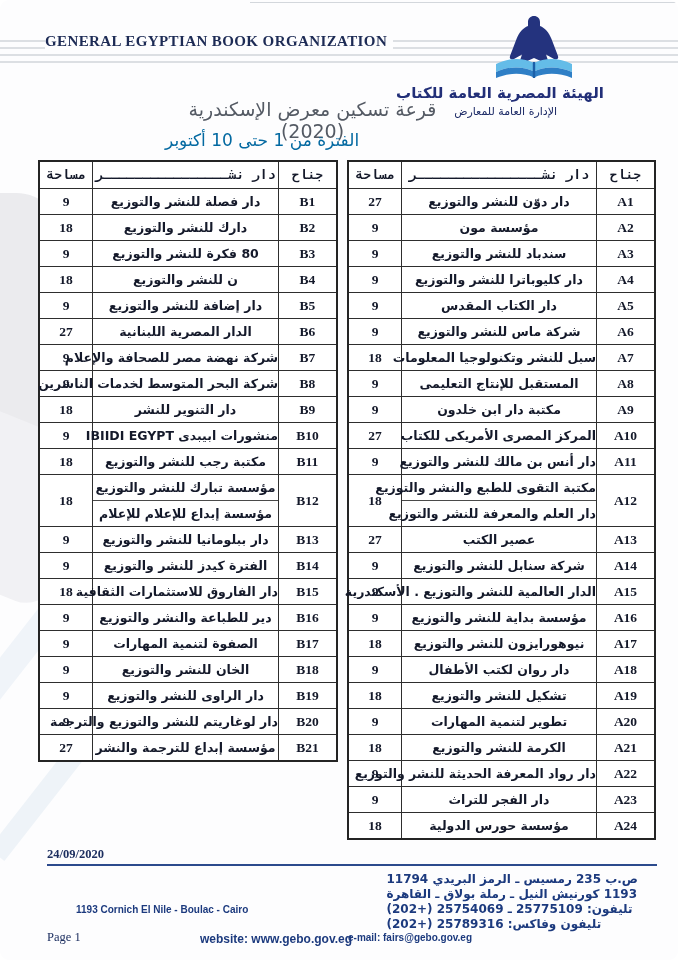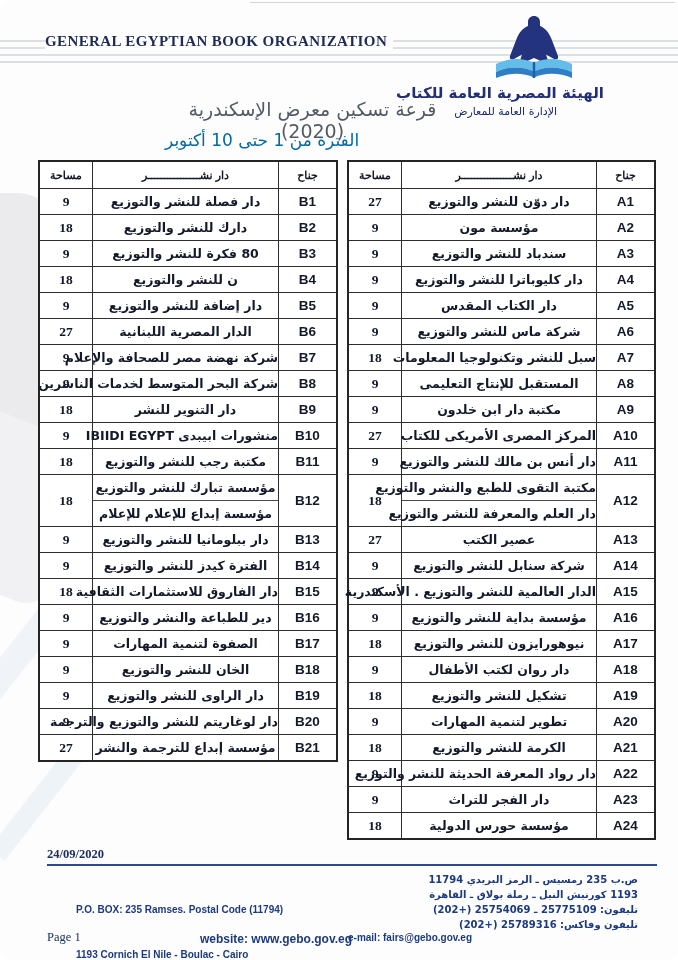--- a/index.html
+++ b/index.html
@@ -57,46 +57,46 @@
   }
   .table-b{left:38px;width:300px;}
   .table-a{left:347px;width:309px;}
   .booth-table th,.booth-table td{
     border:1px solid #2e2e2e;padding:0;margin:0;
     text-align:center;vertical-align:middle;
     color:#14192a;
   }
   .booth-table{border:2px solid #242424;}
   .booth-table th{
-    height:26px;font-size:11px;font-weight:bold;direction:rtl;
-    font-family:Liberation Sans, sans-serif;white-space:nowrap;overflow:hidden;margin-left:7px;
+    height:26px;font-size:13px;font-weight:bold;direction:rtl;
+    font-family:Liberation Mono, monospace;white-space:nowrap;overflow:hidden;margin-left:7px;
   }
   .col-area{width:52px;font-family:"Liberation Serif", serif;font-weight:bold;font-size:13.5px;}
-  .col-booth{width:57px;font-family:Liberation Sans, sans-serif;font-weight:bold;font-size:13.5px;}
+  .col-booth{width:57px;font-family:Liberation Serif, serif;font-weight:bold;font-size:13.5px;}
   .pub-line{
     height:25px;line-height:25px;direction:rtl;
     font-size:12.5px;font-weight:bold;white-space:nowrap;
   }
   .pub-extra{border-top:1px solid #4a4a4a;}
 
   
   .f-date{
     position:absolute;left:47px;top:847px;z-index:2;
     font-family:"Liberation Serif", serif;font-weight:bold;
     font-size:12.5px;color:#1d2f60;
   }
   .f-rule{position:absolute;left:47px;top:864px;width:610px;height:2px;background:#2c4a8d;z-index:2;}
   .f-en{
     position:absolute;left:76px;top:872px;z-index:2;
     font-family:"Liberation Sans", sans-serif;font-weight:bold;
     font-size:10px;line-height:15px;color:#1c3a7e;white-space:pre;
   }
   .f-ar{
-    position:absolute;right:40px;top:872px;z-index:2;text-align:right;direction:rtl;
-    font-weight:bold;font-size:10px;line-height:15px;color:#1c3a7e;white-space:nowrap;
+    position:absolute;right:40px;top:872px;z-index:2;text-align:left;direction:rtl;
+    font-weight:bold;font-size:12px;line-height:15px;color:#1c3a7e;white-space:nowrap;
   }
   .f-page{
     position:absolute;left:47px;top:930px;z-index:2;
     font-family:"Liberation Serif", serif;font-weight:normal;
     font-size:12.5px;color:#1d2f60;
   }
   .f-web{
     position:absolute;left:200px;top:932px;z-index:2;
     font-family:"Liberation Sans", sans-serif;font-weight:bold;
     font-size:12px;color:#1c3a7e;
@@ -476,21 +476,20 @@
           </td>
           <td class="col-booth">A24</td>
         </tr>
       </tbody>
   </table>
 
   <div class="f-date">24/09/2020</div>
   <div class="f-rule"></div>
 
   <div class="f-en">
-    <div>P.O. BOX: 235 Ramses. Postal Code (11794)</div>
     <div>1193 Cornich El Nile - Boulac - Cairo</div>
     
     
   </div>
 
   <div class="f-ar">
     <div>ص.ب 235 رمسيس ـ الرمز البريدي 11794</div>
     <div>1193 كورنيش النيل ـ رملة بولاق ـ القاهرة</div>
     <div>تليفون: 25775109 ـ 25754069 (+202)</div>
     <div>تليفون وفاكس: 25789316 (+202)</div>

